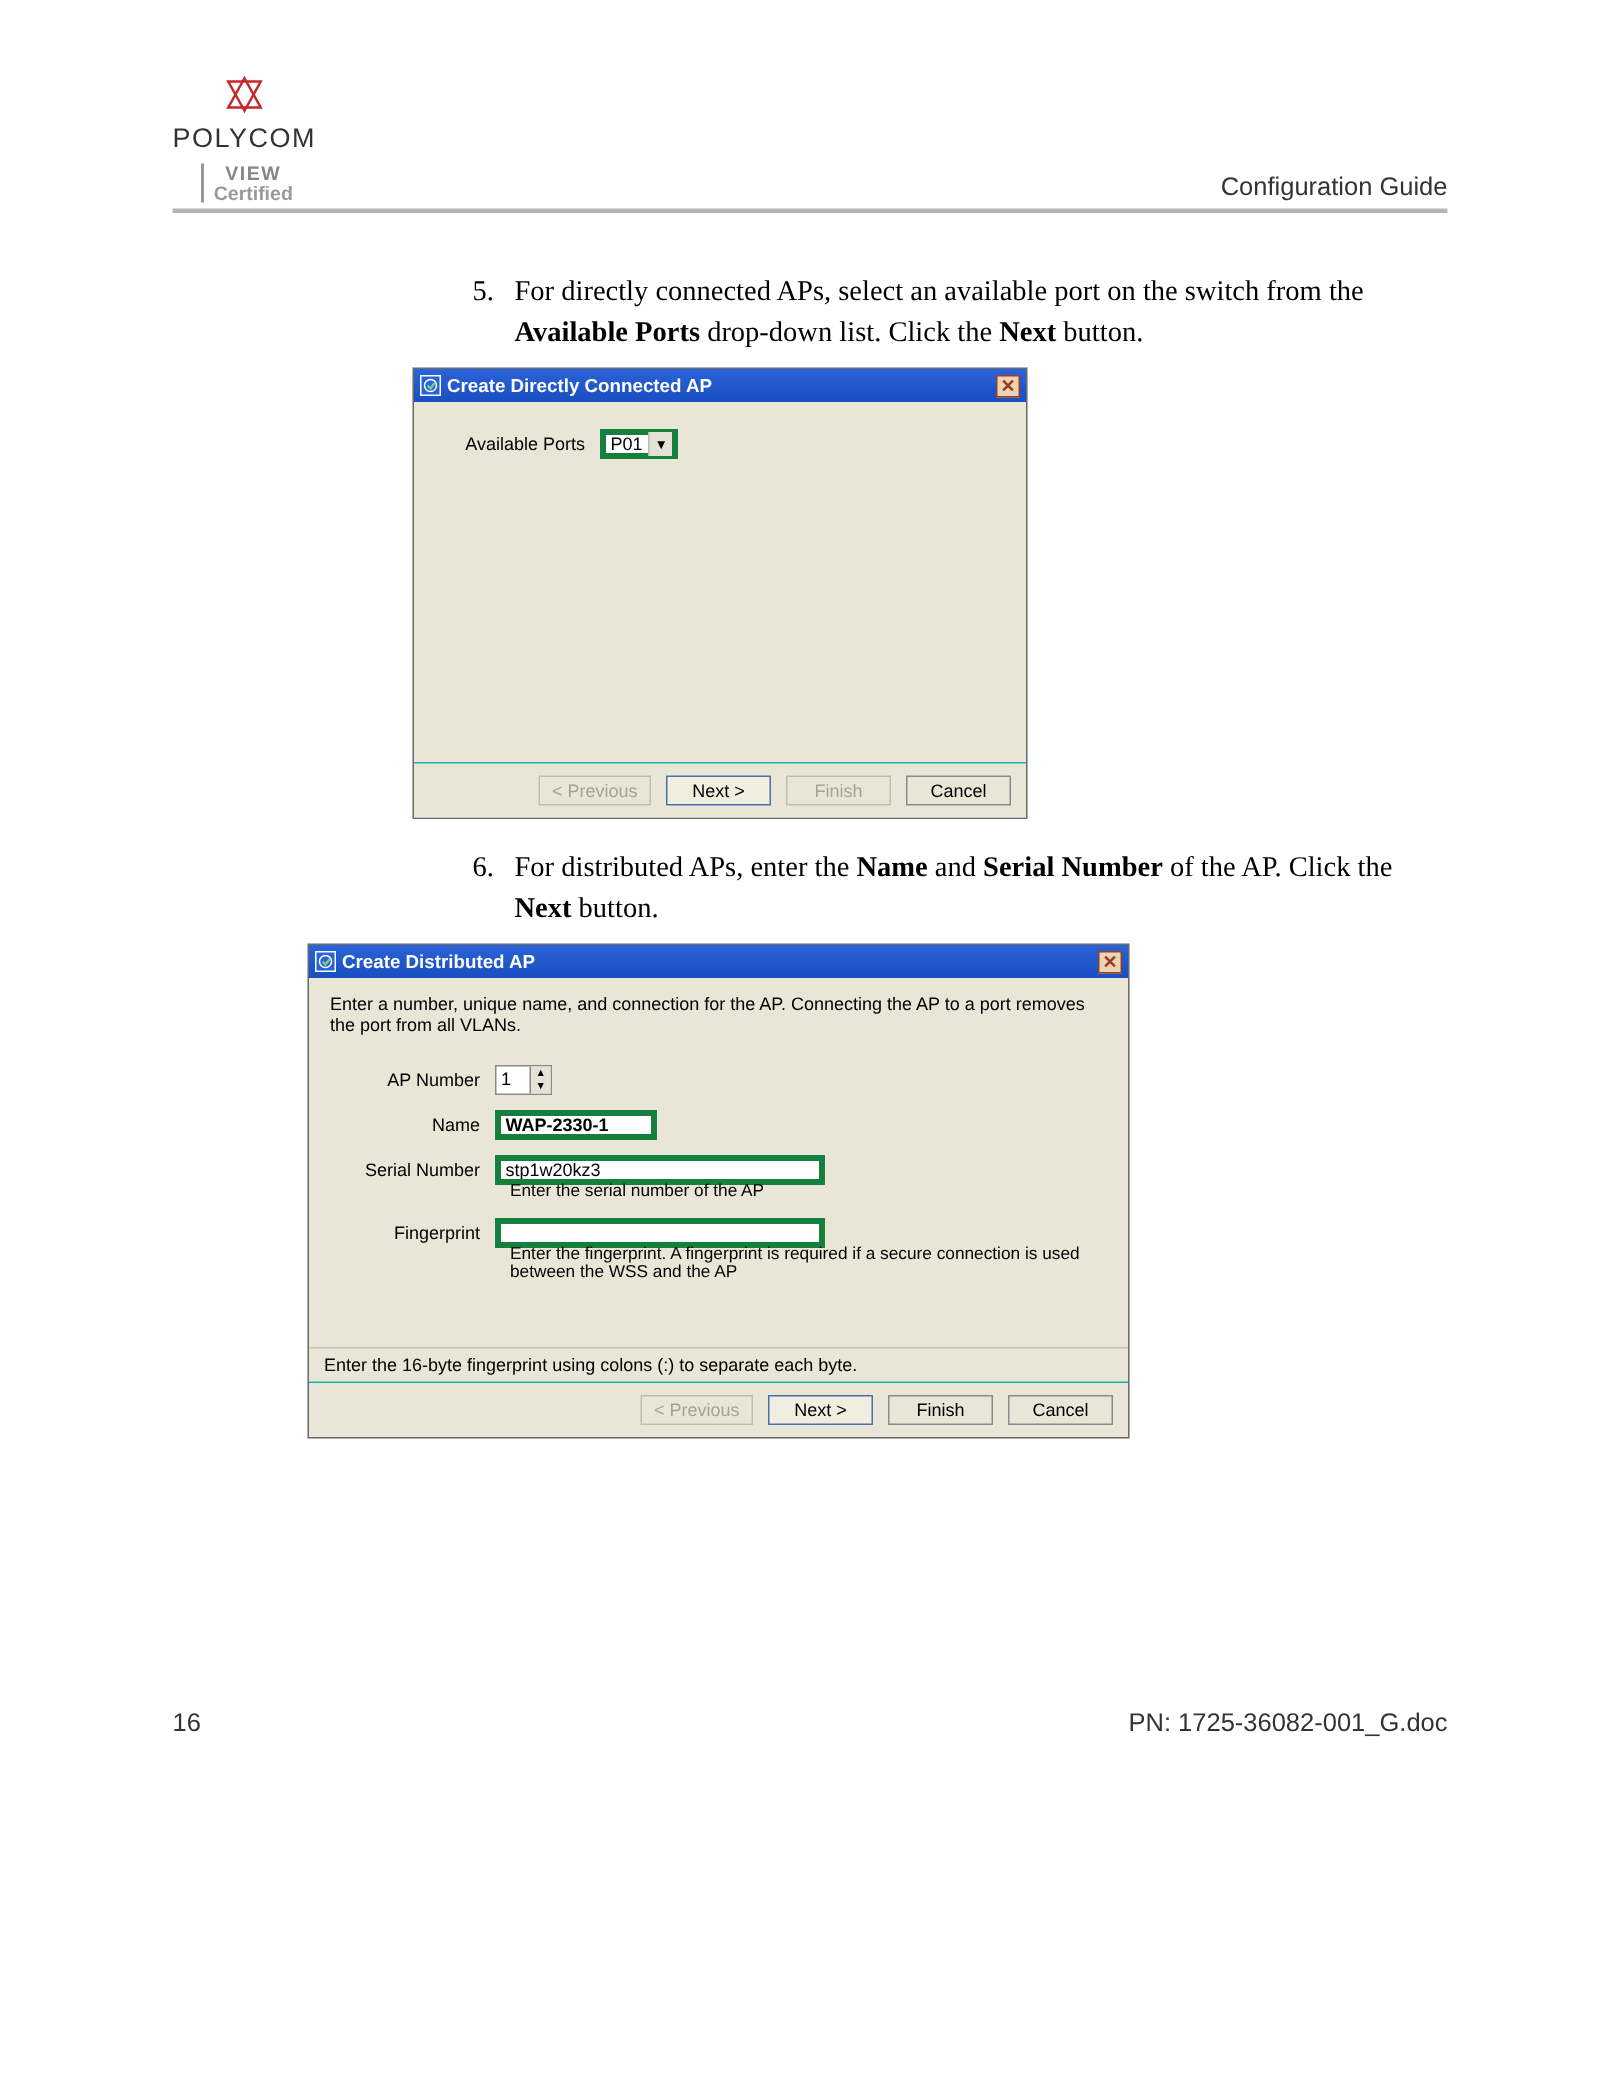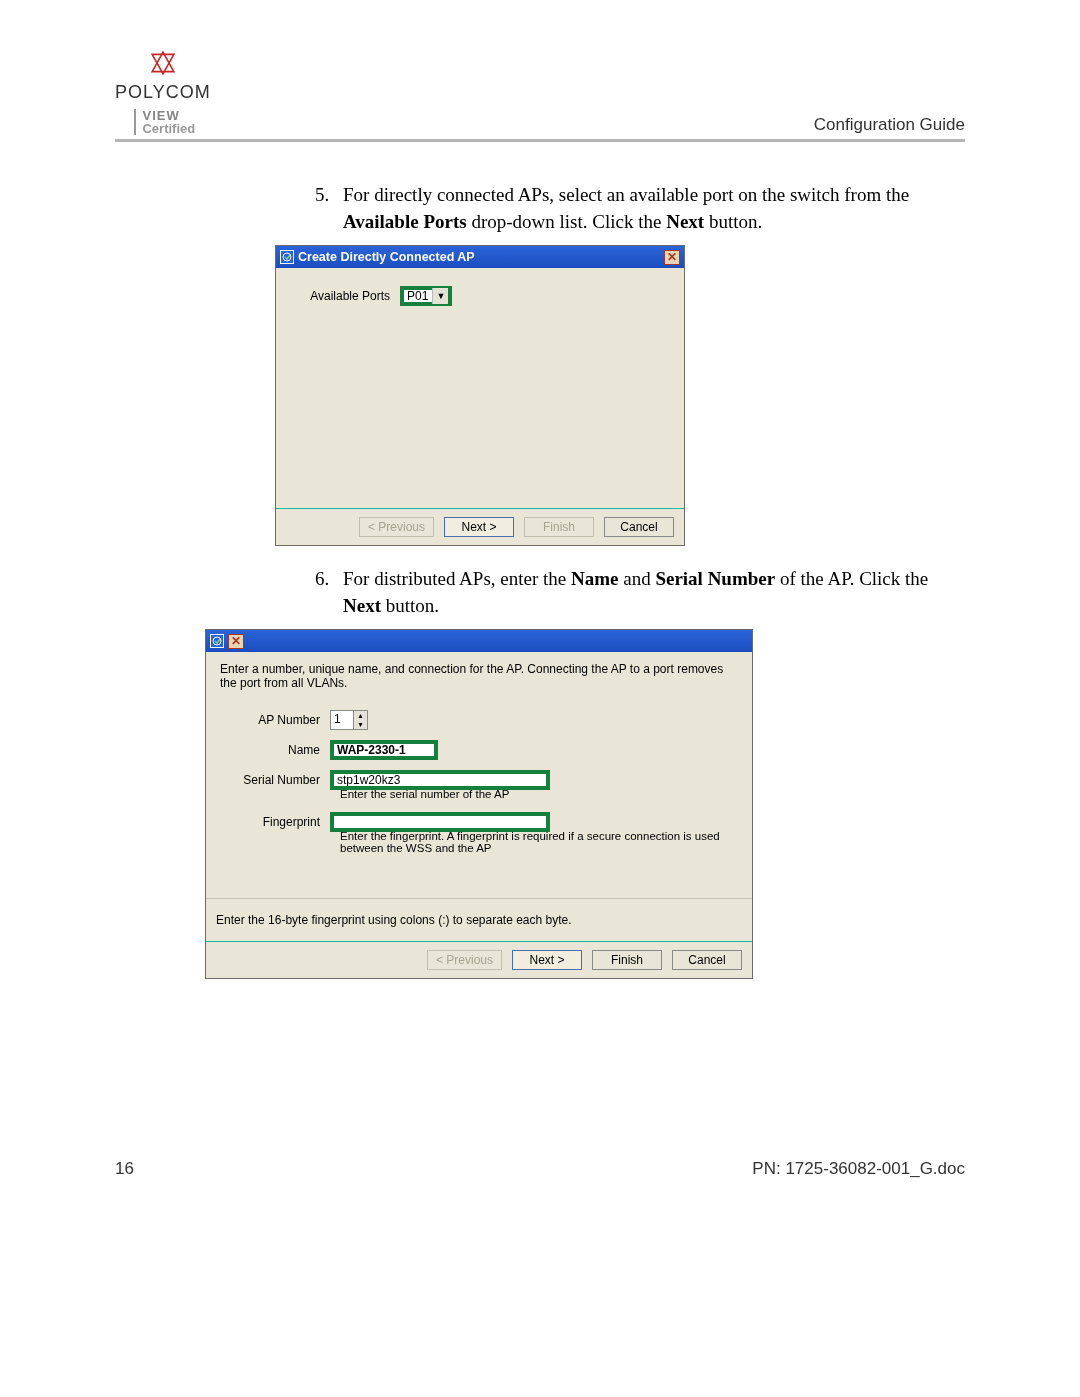--- a/index.html
+++ b/index.html
@@ -35,21 +35,21 @@
     letter-spacing: 1px;
     color: #333;
   }
   .view-cert {
     border-left: 2px solid #999;
     padding-left: 6px;
     margin-left: 4px;
     font-family: Arial, sans-serif;
     line-height: 1;
   }
-  .view-cert .v1 { font-size: 13px; font-weight: bold; color: #868686; letter-spacing: 1px; }
+  .view-cert .v1 { font-size: 13px; font-weight: bold; color: #868686; letter-spacing: 1px; text-align: center; }
   .view-cert .v2 { font-size: 13px; font-weight: bold; color: #999; }
   .guide-title {
     font-family: "Gill Sans", "Gill Sans MT", "Segoe UI", Arial, sans-serif;
     font-size: 17px;
     color: #333;
   }
   .step {
     display: flex;
     margin-bottom: 10px;
     font-size: 19px;
@@ -158,21 +158,21 @@
     background: #e5e3d5;
   }
   .spinner .arrows span { text-align:center; }
   .helper {
     font-size: 11.5px;
     padding-left: 120px;
     margin-top: -4px;
     margin-bottom: 12px;
   }
   .dlg-hint {
-    padding: 14px 10px;
+    padding: 4px 10px;
     border-top: 1px solid #c7c3b2;
     font-size: 12px;
     background: #eae6d7;
   }
   .dlg-buttons {
     display: flex;
     justify-content: flex-end;
     gap: 10px;
     padding: 8px 10px;
     border-top: 1px solid #14b8a6;
@@ -271,20 +271,21 @@
   </div>
 
   <div class="dialog d2">
     <div class="titlebar">
       <div class="ticon">
         <svg width="10" height="10" viewBox="0 0 10 10">
             <circle cx="5" cy="5" r="4" fill="none" stroke="#fff" stroke-width="1"></circle>
             <path d="M3 5 L5 7 L8 3" stroke="#7dd07d" stroke-width="1.5" fill="none"></path>
           </svg>
       </div>
+      <div class="ttxt">Create Distributed AP</div>
       <div class="close-box">✕</div>
     </div>
     <div class="dlg-header">
       <div class="h2">Enter a number, unique name, and connection for the AP.  Connecting the AP to a port removes the port from all VLANs.</div>
     </div>
     <div class="dlg-body">
       <div class="form-row">
         <div class="lbl">AP Number</div>
         <div class="spinner">
           <div class="val">1</div>

